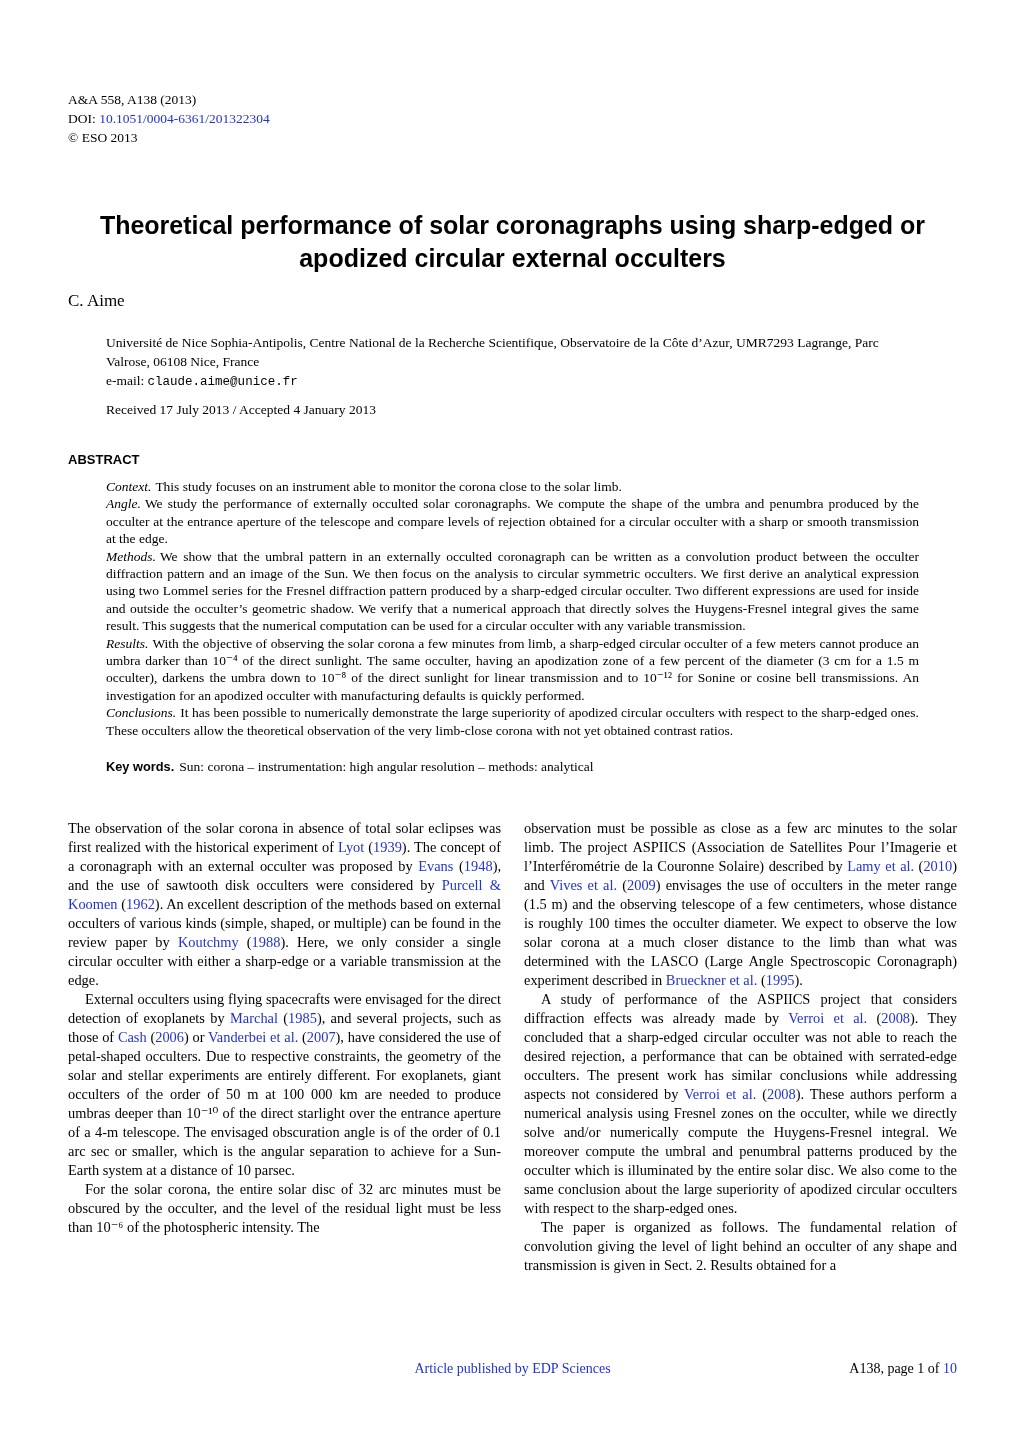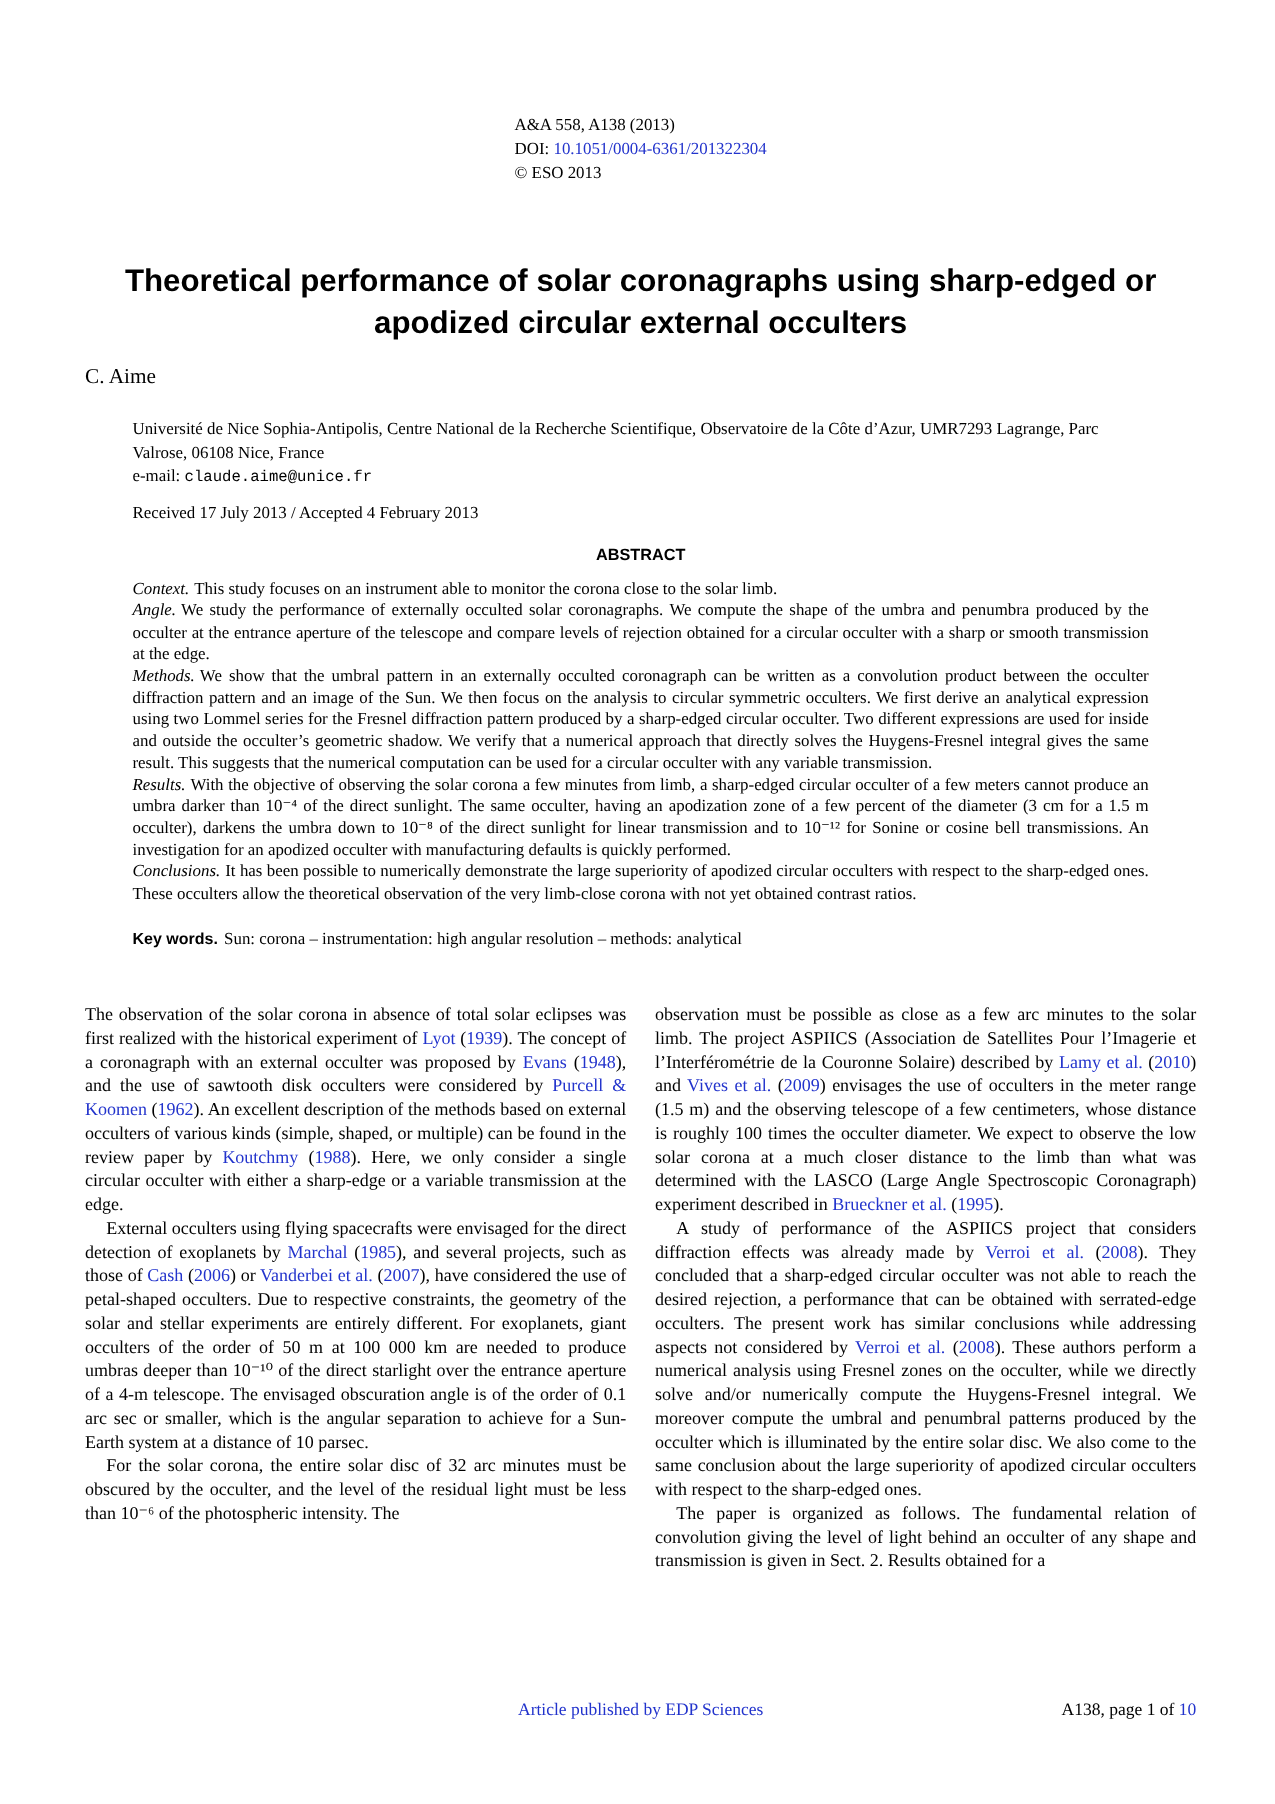--- a/index.html
+++ b/index.html
@@ -9,40 +9,40 @@
     box-sizing:border-box;
     padding:90px 63px 0 68px;
     overflow:hidden;
     font-family:"Liberation Serif","DejaVu Serif",serif;
     color:#000;
     background:#fff;
   }
   a{text-decoration:none;cursor:pointer;}
   .link{color:var(--link,#2233cc);}
   
-  .header{display:flex;justify-content:center;align-items:flex-start;}
+  .header{display:flex;justify-content:space-between;align-items:flex-start;}
   .header-left{font-size:13.5px;line-height:19px;}
   
   .logo{width:186px;font-family:"Liberation Sans","DejaVu Sans",sans-serif;
         font-weight:bold;color:var(--logo,#2b3eb8);margin-top:-4px;}
   .logo-top{font-size:28px;line-height:28px;text-align:right;}
   .logo-mid{display:flex;align-items:center;height:12px;margin:1px 0 1px 0;}
   .logo-amp{font-size:20px;line-height:12px;}
   .logo-rule{flex:1;height:2.5px;background:var(--logo,#2b3eb8);margin-left:5px;}
   .logo-bottom{font-size:28px;line-height:28px;text-align:right;}
   
   .title{margin:62px auto 0;max-width:900px;text-align:center;
          font-family:"Liberation Sans","DejaVu Sans",sans-serif;
          font-weight:bold;font-size:25px;line-height:33px;}
   .author{margin-top:16px;text-align:left;font-size:17px;}
   .affil{margin:22px 38px 0;font-size:13.5px;line-height:19px;}
   .email{font-family:"Liberation Mono","DejaVu Sans Mono",monospace;font-size:12.5px;color:#000;}
   .dates{margin:10px 38px 0;font-size:13.5px;}
   
-  .abs-head{margin-top:18px;text-align:center;
+  .abs-head{margin-top:34px;text-align:left;
             font-family:"Liberation Sans","DejaVu Sans",sans-serif;
             font-weight:bold;font-size:13px;}
   .abstract{margin:11px 38px 0;font-size:13.5px;line-height:17.4px;text-align:justify;}
   .abstract p{margin:0;}
   .abs-label{font-style:italic;margin-right:4px;}
   .keywords{margin:20px 38px 0;font-size:13.5px;}
   .kw-label{font-family:"Liberation Sans","DejaVu Sans",sans-serif;
             font-weight:bold;font-size:12.8px;margin-right:5px;}
   
   .columns{display:flex;gap:23px;margin-top:44px;}
@@ -72,21 +72,21 @@
 
   <h1 class="title">Theoretical performance of solar coronagraphs using sharp-edged or apodized circular external occulters</h1>
 
   <div class="author">C. Aime</div>
 
   <div class="affil">
     <span>Université de Nice Sophia-Antipolis, Centre National de la Recherche Scientifique, Observatoire de la Côte d’Azur, UMR7293 Lagrange, Parc Valrose, 06108 Nice, France</span><br>
     <span>e-mail: </span><a class="email">claude.aime@unice.fr</a>
   </div>
 
-  <div class="dates">Received 17 July 2013 / Accepted 4 February 2013</div>
+  <div class="dates">Received 17 July 2013 / Accepted 4 January 2013</div>
 
   <div class="abs-head">ABSTRACT</div>
 
   <div class="abstract">
     <p><span class="abs-label">Context.</span><span>This study focuses on an instrument able to monitor the corona close to the solar limb.</span></p>
     <p><span class="abs-label">Angle.</span><span>We study the performance of externally occulted solar coronagraphs. We compute the shape of the umbra and penumbra produced by the occulter at the entrance aperture of the telescope and compare levels of rejection obtained for a circular occulter with a sharp or smooth transmission at the edge.</span></p>
     <p><span class="abs-label">Methods.</span><span>We show that the umbral pattern in an externally occulted coronagraph can be written as a convolution product between the occulter diffraction pattern and an image of the Sun. We then focus on the analysis to circular symmetric occulters. We first derive an analytical expression using two Lommel series for the Fresnel diffraction pattern produced by a sharp-edged circular occulter. Two different expressions are used for inside and outside the occulter’s geometric shadow. We verify that a numerical approach that directly solves the Huygens-Fresnel integral gives the same result. This suggests that the numerical computation can be used for a circular occulter with any variable transmission.</span></p>
     <p><span class="abs-label">Results.</span><span>With the objective of observing the solar corona a few minutes from limb, a sharp-edged circular occulter of a few meters cannot produce an umbra darker than 10⁻⁴ of the direct sunlight. The same occulter, having an apodization zone of a few percent of the diameter (3 cm for a 1.5 m occulter), darkens the umbra down to 10⁻⁸ of the direct sunlight for linear transmission and to 10⁻¹² for Sonine or cosine bell transmissions. An investigation for an apodized occulter with manufacturing defaults is quickly performed.</span></p>
     <p><span class="abs-label">Conclusions.</span><span>It has been possible to numerically demonstrate the large superiority of apodized circular occulters with respect to the sharp-edged ones. These occulters allow the theoretical observation of the very limb-close corona with not yet obtained contrast ratios.</span></p>
   </div>

